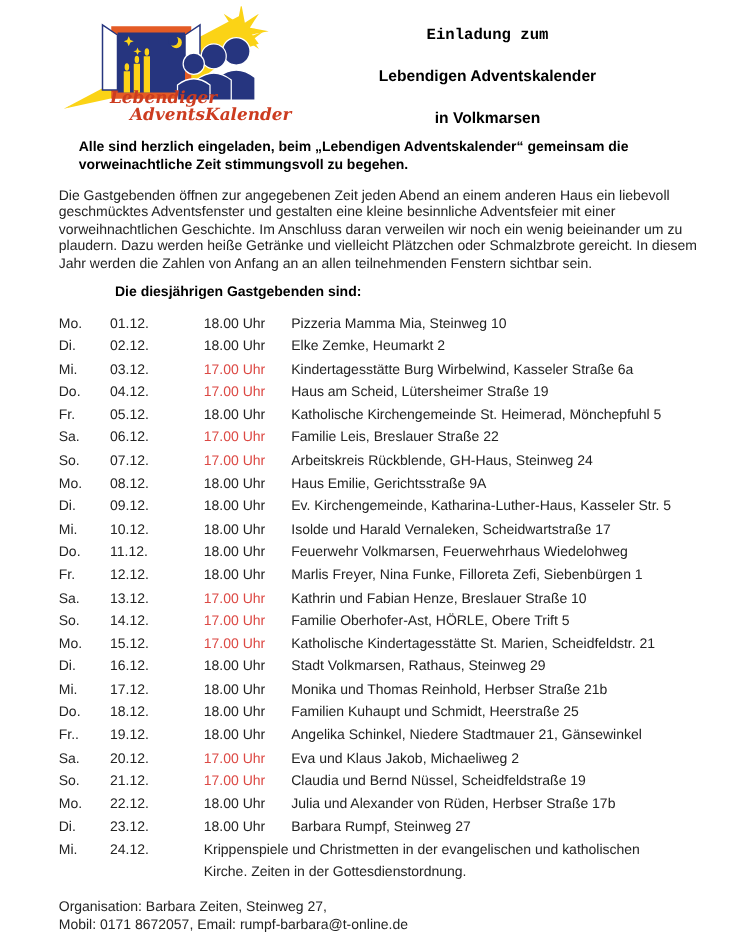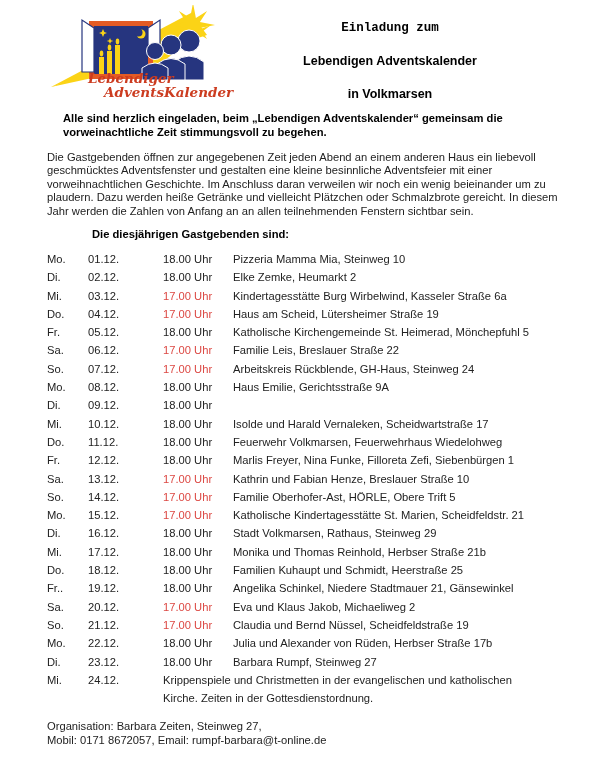--- a/index.html
+++ b/index.html
@@ -198,20 +198,21 @@
       <div class="srow">
         <span class="c-day">Mo.</span>
         <span class="c-date">08.12.</span>
         <span class="c-time">18.00 Uhr</span>
         <span class="c-host">Haus Emilie, Gerichtsstraße 9A</span>
       </div>
       <div class="srow">
         <span class="c-day">Di.</span>
         <span class="c-date">09.12.</span>
         <span class="c-time">18.00 Uhr</span>
+        <span class="c-host">Ev. Kirchengemeinde, Katharina-Luther-Haus, Kasseler Str. 5</span>
       </div>
       <div class="srow">
         <span class="c-day">Mi.</span>
         <span class="c-date">10.12.</span>
         <span class="c-time">18.00 Uhr</span>
         <span class="c-host">Isolde und Harald Vernaleken, Scheidwartstraße 17</span>
       </div>
       <div class="srow">
         <span class="c-day">Do.</span>
         <span class="c-date">11.12.</span>

